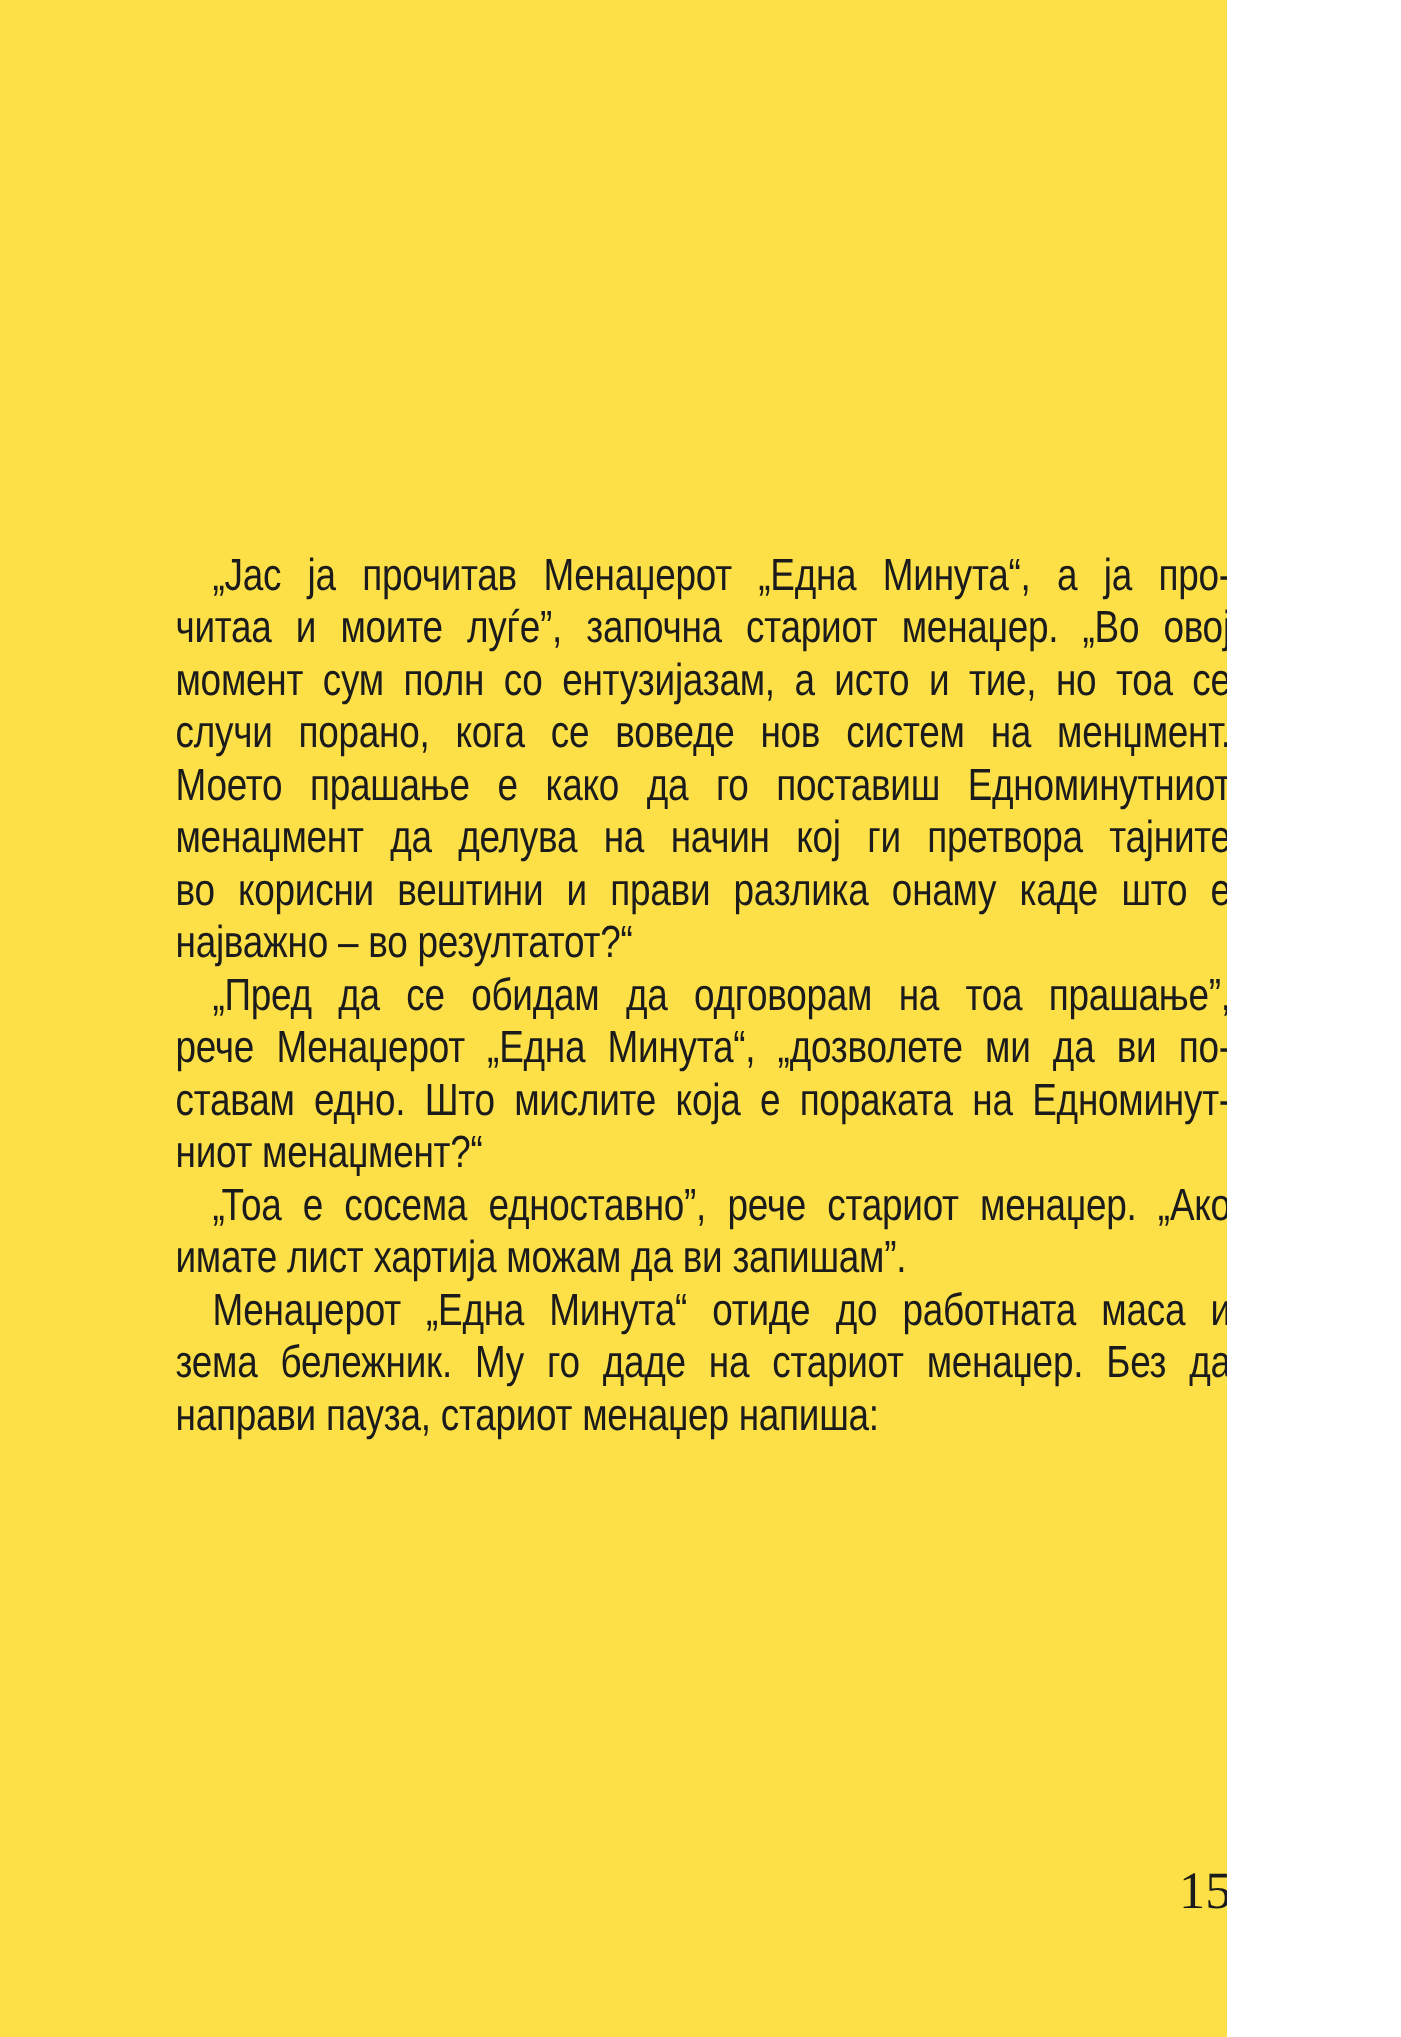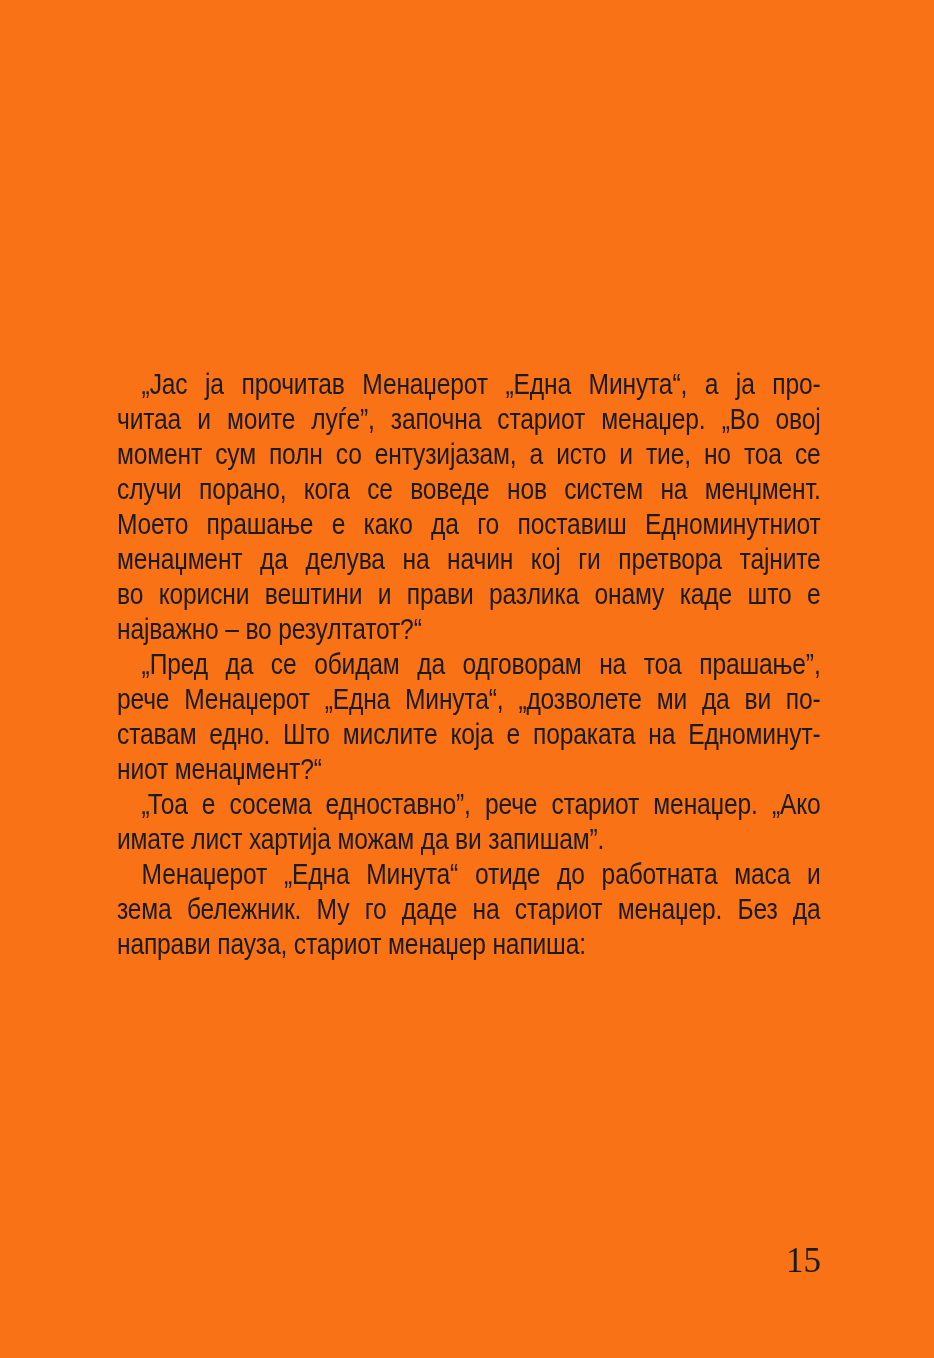--- a/index.html
+++ b/index.html
@@ -2,23 +2,23 @@
 <html><head>
 <meta charset="utf-8">
 <style>
   html, body {
     margin: 0;
     padding: 0;
     background: #ffffff;
   }
   .page {
     position: relative;
-    width: 934px;
+    width: 818px;
     height: 1358px;
-    background: #f97316;
+    background: #fde047;
     overflow: hidden;
     font-family: "Liberation Sans", sans-serif;
     color: #1b1b1b;
   }
   
   .text-block {
     position: absolute;
     left: 117px;
     top: 366px;
     width: 858px;

